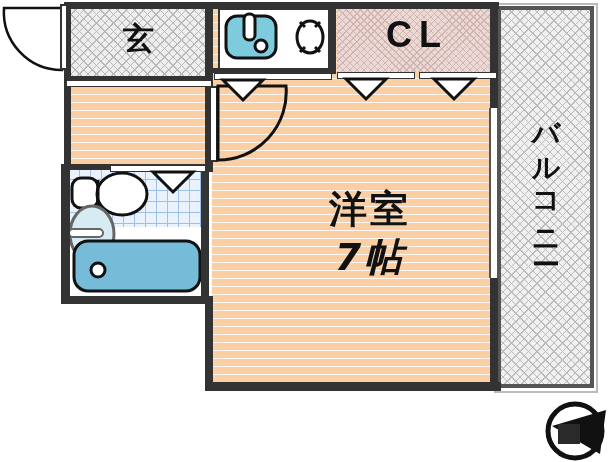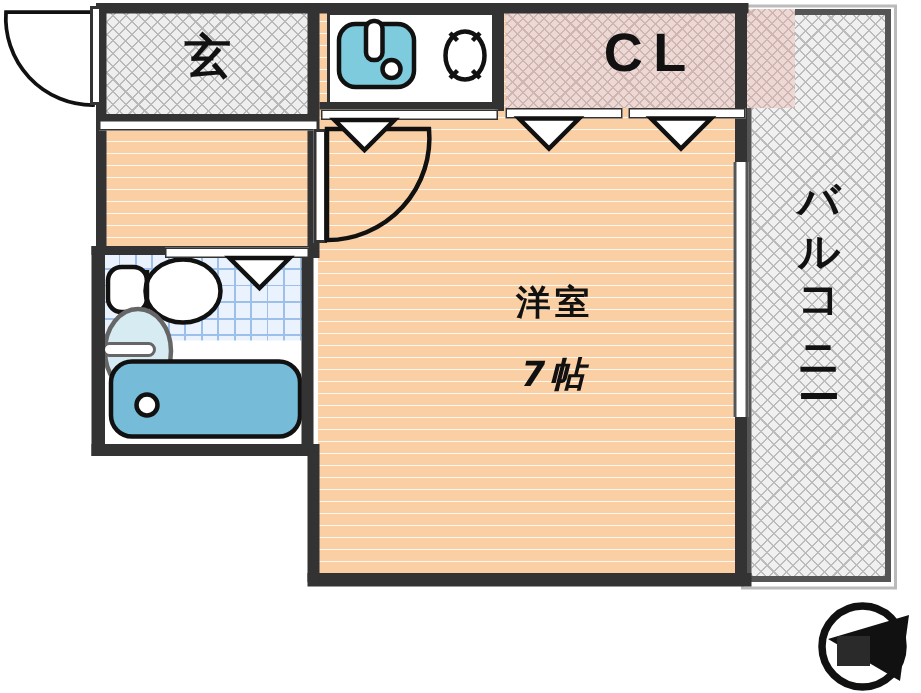--- a/index.html
+++ b/index.html
@@ -63,21 +63,21 @@
   
   .label {
     color: #111111;
     font-weight: 700;
     text-align: center;
     line-height: 1.05;
     letter-spacing: 1px;
   }
   .label-genkan { font-size: 31px; }
   .label-cl { font-size: 36px; letter-spacing: 7px; font-family: "Liberation Sans", sans-serif; }
-  .label-room { font-size: 23px; letter-spacing: 3px; }
+  .label-room { font-size: 38px; letter-spacing: 3px; }
   .label-balcony {
     font-size: 28px;
     writing-mode: vertical-rl;
     text-orientation: upright;
     letter-spacing: 5px;
     line-height: 1;
   }
   svg { display: block; overflow: visible; }
 </style>
 </head>
@@ -86,21 +86,21 @@
 <div id="plan">
 
   <div class="abs fill-balcony" style="left:497px; top:6px; width:97px; height:382px; border:4px solid #555555;">
     <div class="abs label label-balcony" style="left:50%; transform:translateX(-50%); top:92px;">バルコニー</div>
   </div>
 
   <div class="abs" style="left:494px; top:3px; width:104px; height:390px; border:2px solid #bbbbbb; pointer-events:none;"></div>
 
   <div class="abs fill-wood" style="left:212px; top:6px; width:285px; height:382px;"></div>
 
-  <div class="abs fill-closet" style="left:337px; top:6px; width:193px; height:66px;">
+  <div class="abs fill-closet" style="left:337px; top:6px; width:160px; height:66px;">
     <div class="abs label label-cl" style="left:0; top:10px; width:100%;">CL</div>
   </div>
 
   <div class="abs label label-room" style="left:300px; top:190px; width:140px;">洋室</div>
   <div class="abs label label-room" style="left:300px; top:238px; width:140px;font-style:italic;">7帖</div>
 
   <div class="abs fill-white" style="left:218px; top:8px; width:112px; height:62px; border:2px solid #333333;"></div>
 
   <svg class="abs" style="left:224px; top:12px;" width="56" height="52" viewBox="0 0 56 52">
     <rect x="2" y="4" width="50" height="42" rx="11" ry="11" fill="#7ecbdd" stroke="#111111" stroke-width="3"></rect>

